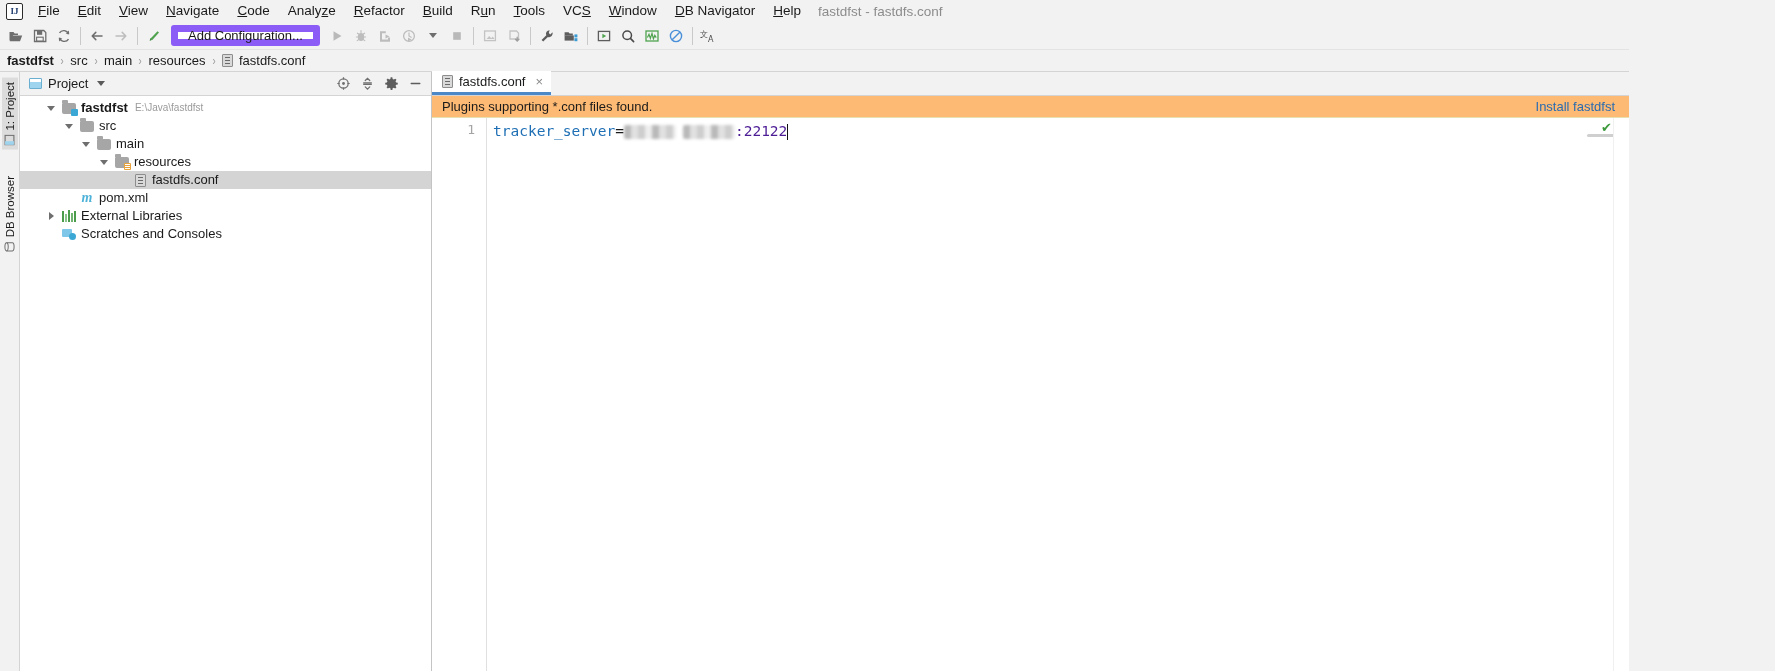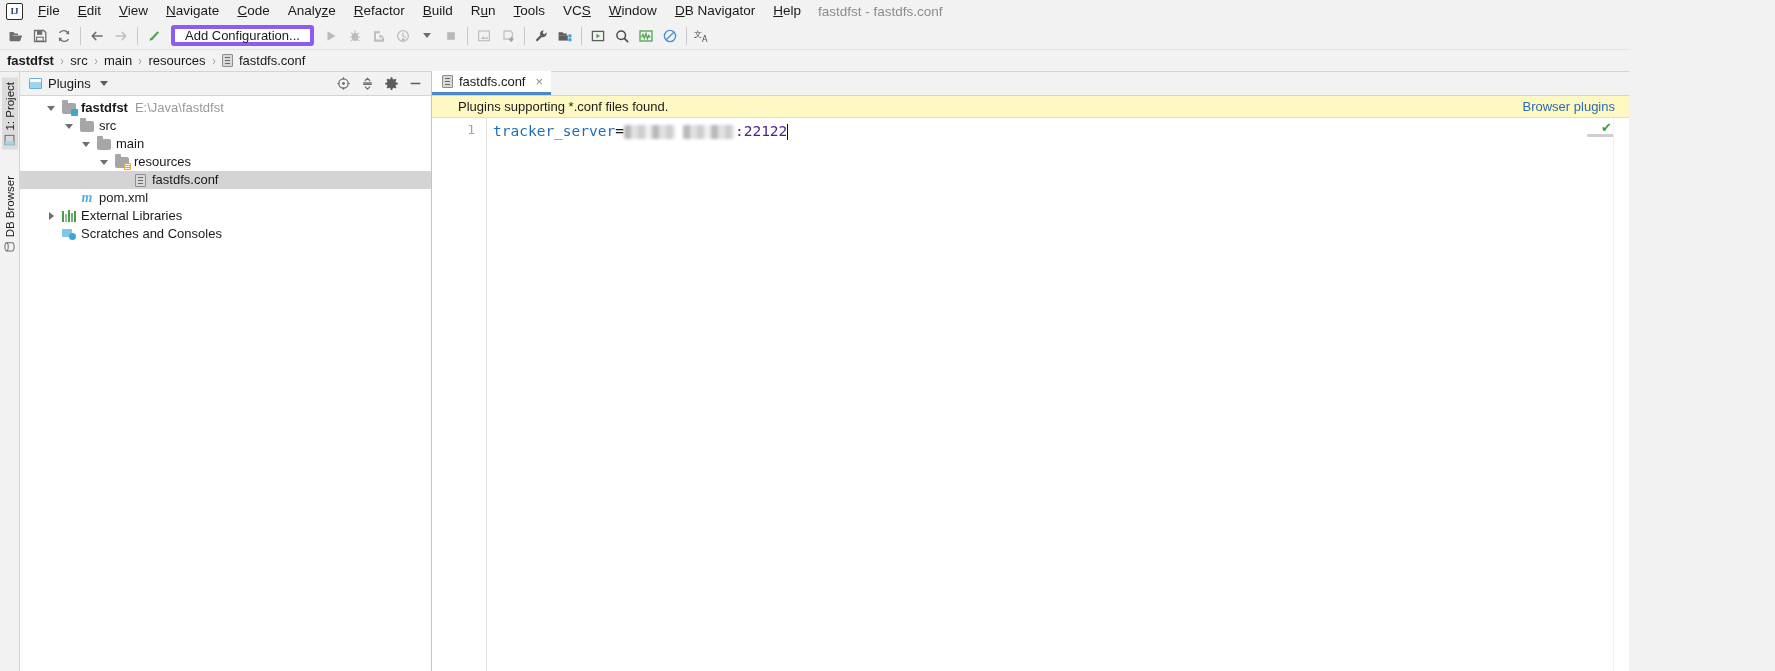--- a/index.html
+++ b/index.html
@@ -78,21 +78,21 @@
   .tb-sep {
     width: 1px; height: 18px;
     background: #c9c9c9;
     margin: 0 4px;
     flex: none;
   }
   .run-config {
     height: 21px;
     min-width: 135px;
     background: #ffffff;
-    border: 4px solid #8b5cf6;
+    border: 7px solid #8b5cf6;
     border-radius: 3px;
     display: flex; align-items: center;
     padding: 0 10px;
     margin: 0 5px;
     font-size: 13px;
     color: #1a1a1a;
     white-space: nowrap;
     flex: none;
   }
 
@@ -221,21 +221,21 @@
   }
   .arrow.open {
     border-left: 4px solid transparent;
     border-right: 4px solid transparent;
     border-top: 5px solid #6e6e6e;
     border-bottom: 0;
   }
   .node-icon { width: 18px; display:flex; align-items:center; justify-content:center; flex:none; margin-right: 3px; }
   .node-label { margin-right: 7px; }
   .node-label.bold { font-weight: bold; }
-  .node-sub { color: #9a9a9a; font-size: 13px; }
+  .node-sub { color: #9a9a9a; font-size: 10px; }
 
   
   .folder {
     width: 14px; height: 11px;
     border-radius: 1px 2px 2px 2px;
     position: relative;
     background: #a6a6a6;
   }
   .folder::before {
     content: "";
@@ -323,24 +323,24 @@
   }
   .etab-close {
     color: #8a8a8a;
     font-size: 13px;
     margin-left: 4px;
     line-height: 1;
   }
 
   .notif-bar {
     height: 22px;
-    background: #fef9c3;
+    background: #fdba74;
     border-bottom: 1px solid #e8e0b0;
     display: flex; align-items: center;
-    padding: 0 14px 0 26px;
+    padding: 0 14px 0 10px;
     font-size: 13px;
     color: #1a1a1a;
     flex: none;
   }
   .notif-link {
     margin-left: auto;
     color: #2b6cb0;
     text-decoration: none;
     white-space: nowrap;
   }
@@ -623,21 +623,21 @@
           </svg>
         </span>
         <span>DB Browser</span>
       </div>
     </div>
 
     <div class="project-panel">
       <div class="pp-header">
         <div class="pp-title">
           <span class="pp-combo-icon"></span>
-          <span>Plugins</span>
+          <span>Project</span>
           <span class="caret-down"></span>
         </div>
         <div class="pp-tools">
           <div class="pp-tool-btn">
             <svg width="15" height="15" viewBox="0 0 16 16">
               <circle cx="8" cy="8" r="5" fill="none" stroke="#6e6e6e" stroke-width="1.3"></circle>
               <circle cx="8" cy="8" r="1.5" fill="#6e6e6e"></circle>
               <path d="M8 1.4v2.4M8 12.2v2.4M1.4 8h2.4M12.2 8h2.4" stroke="#6e6e6e" stroke-width="1.3"></path>
             </svg>
           </div>
@@ -762,21 +762,21 @@
       <div class="tabs-row">
         <div class="etab">
           <span class="file-icon"></span>
           <span>fastdfs.conf</span>
           <span class="etab-close">×</span>
         </div>
       </div>
 
       <div class="notif-bar">
         <span>Plugins supporting *.conf files found.</span>
-        <a class="notif-link" href="#">Browser plugins</a>
+        <a class="notif-link" href="#">Install fastdfst</a>
       </div>
 
       <div class="code-area">
         <div class="gutter">
           <div>1</div>
         </div>
         <div class="code-lines">
           <div class="code-line">
             <span class="tok-key">tracker_server</span><span class="tok-eq">=</span><span class="redacted" style="width:52px;"></span><span class="redacted" style="width:52px;margin-left:7px;"></span><span class="tok-val">:22122</span><span class="caret"></span>
           </div>

